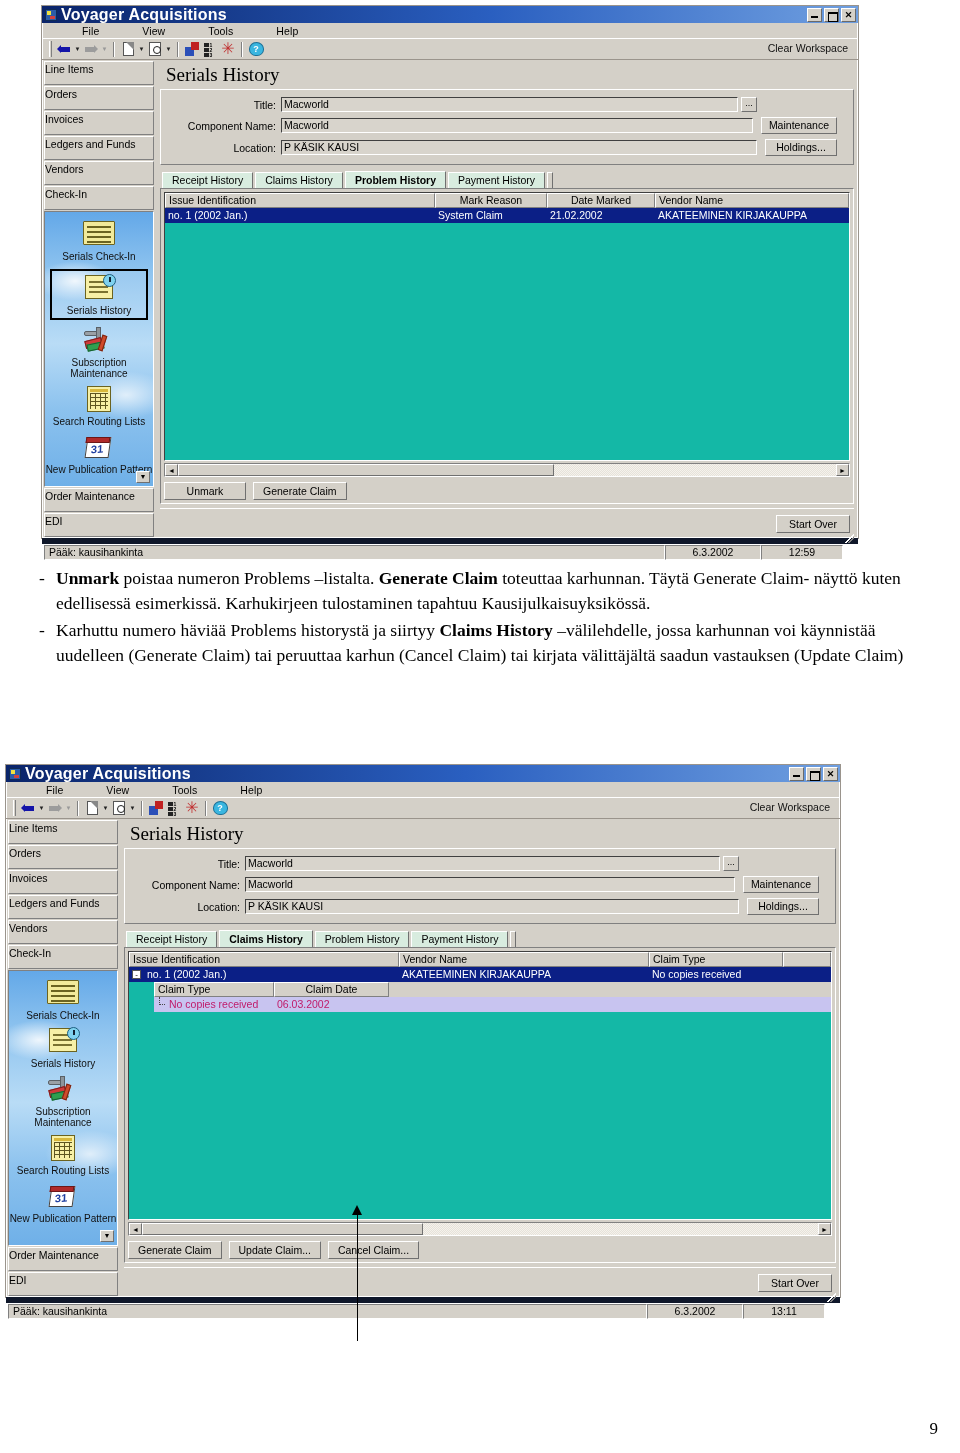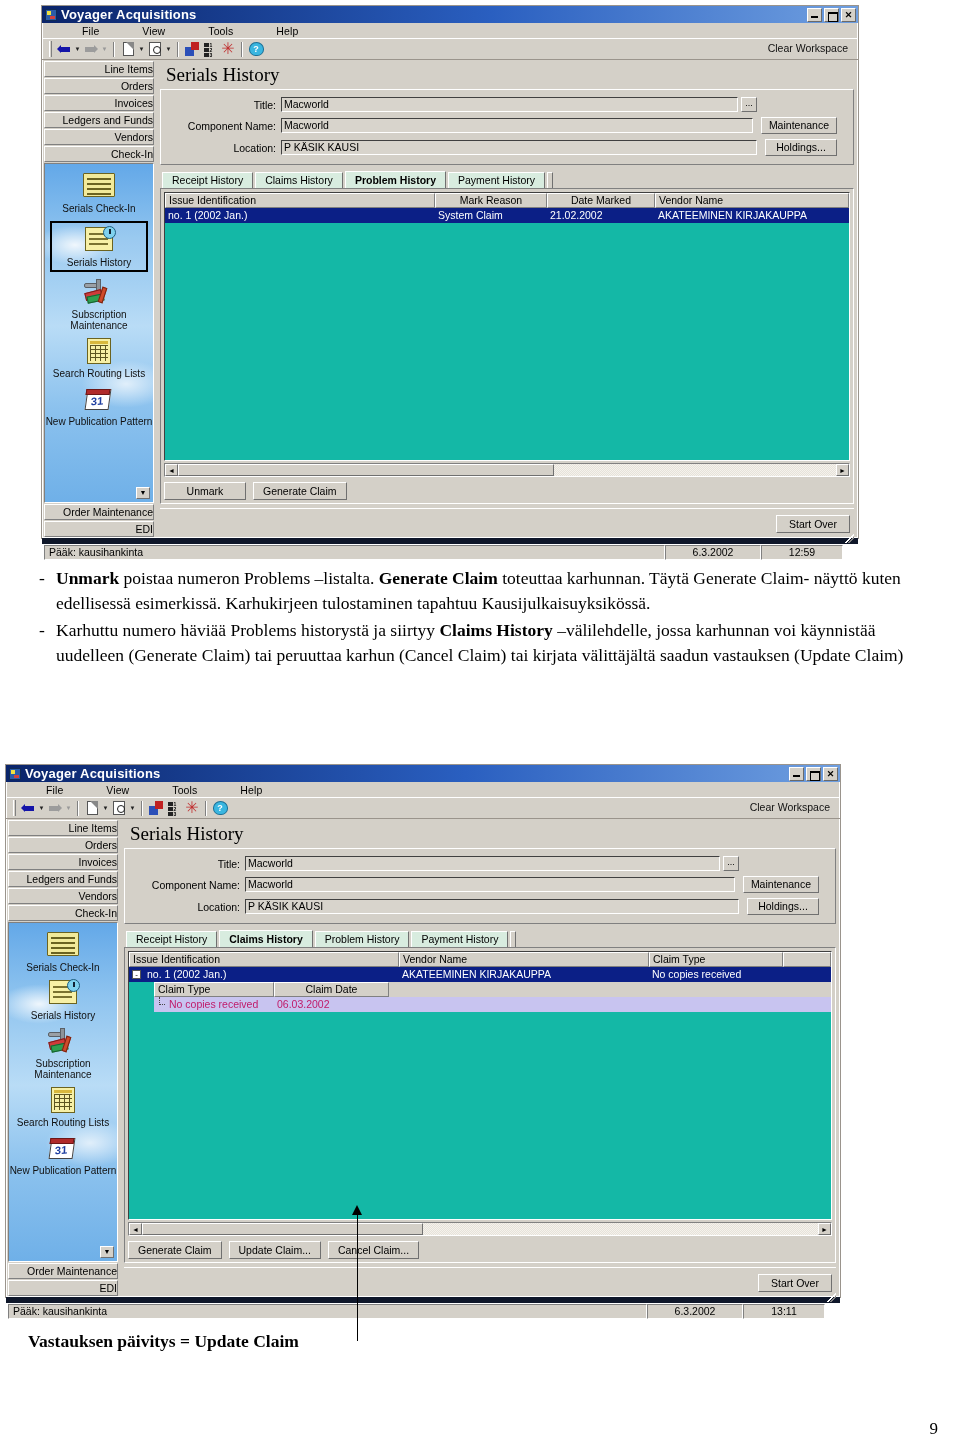--- a/index.html
+++ b/index.html
@@ -35,21 +35,21 @@
     border:1px solid #102a55;
     position:relative;flex:none;
   }
   .title-ico:before{
     content:"";position:absolute;left:1px;top:1px;width:4px;height:4px;background:#f0e040;
   }
   .title-ico:after{
     content:"";position:absolute;right:1px;bottom:1px;width:5px;height:3px;background:#d04040;
   }
   .title-text{
-    font-size:13px;font-weight:bold;letter-spacing:.2px;flex:1;
+    font-size:16px;font-weight:bold;letter-spacing:.2px;flex:1;
     white-space:nowrap;overflow:hidden;
   }
   .wbtns{display:flex;gap:2px;align-items:center;}
   .wbtn{
     width:15px;height:14px;background:#d4d0c8;
     border:1px solid;border-color:#fff #6a6a6a #6a6a6a #fff;
     position:relative;font-size:8px;line-height:12px;text-align:center;color:#000;
   }
   .wbtn .g{position:absolute;left:0;right:0;top:0;bottom:0;}
   .wbtn.min .g:after{content:"";position:absolute;left:3px;bottom:3px;width:7px;height:2px;background:#000;}
@@ -101,21 +101,21 @@
   }
 
   
   .winbody{display:flex;align-items:stretch;}
   .sidebar{
     width:114px;flex:none;
     padding:1px 2px 0 2px;
     display:flex;flex-direction:column;
   }
   .sb-btn{
-    height:16px;line-height:14px;text-align:right;font-size:10.5px;
+    height:24px;line-height:14px;text-align:left;font-size:10.5px;
     background:#d4d0c8;border:1px solid;border-color:#fff #808080 #808080 #fff;
     margin-bottom:1px;white-space:nowrap;overflow:hidden;
   }
   .sb-panel{
     flex:1;border:1px solid;border-color:#808080 #fff #fff #808080;
     background:linear-gradient(#63a8e8 0%, #8fc4ef 22%, #b9dcf6 48%, #8cc2ee 72%, #6fb0e8 100%);
     position:relative;overflow:hidden;padding-top:7px;
   }
   .sb-panel:before{
     content:"";position:absolute;left:-10px;top:18%;width:80px;height:40px;
@@ -753,16 +753,15 @@
     <div class="sbcell w1">6.3.2002</div>
     <div class="sbcell w2">13:11</div>
     <div class="sb-grip"></div>
   </div>
 </div>
 
 <div class="conn-arrow" style="left:352px; top:1205px;"></div>
 <div class="connector" style="left:356.5px; top:1215px; width:1.5px; height:126px;"></div>
 
 <div class="prose" style="left:28px; top:1328px; width:700px;">
-  <div style="font-weight:bold;font-size:17.5px;line-height:26px;">Vastauksen päivitys = Update Claim</div>
 </div>
 
 <div class="pagenum">9</div>
 
 </body></html>

